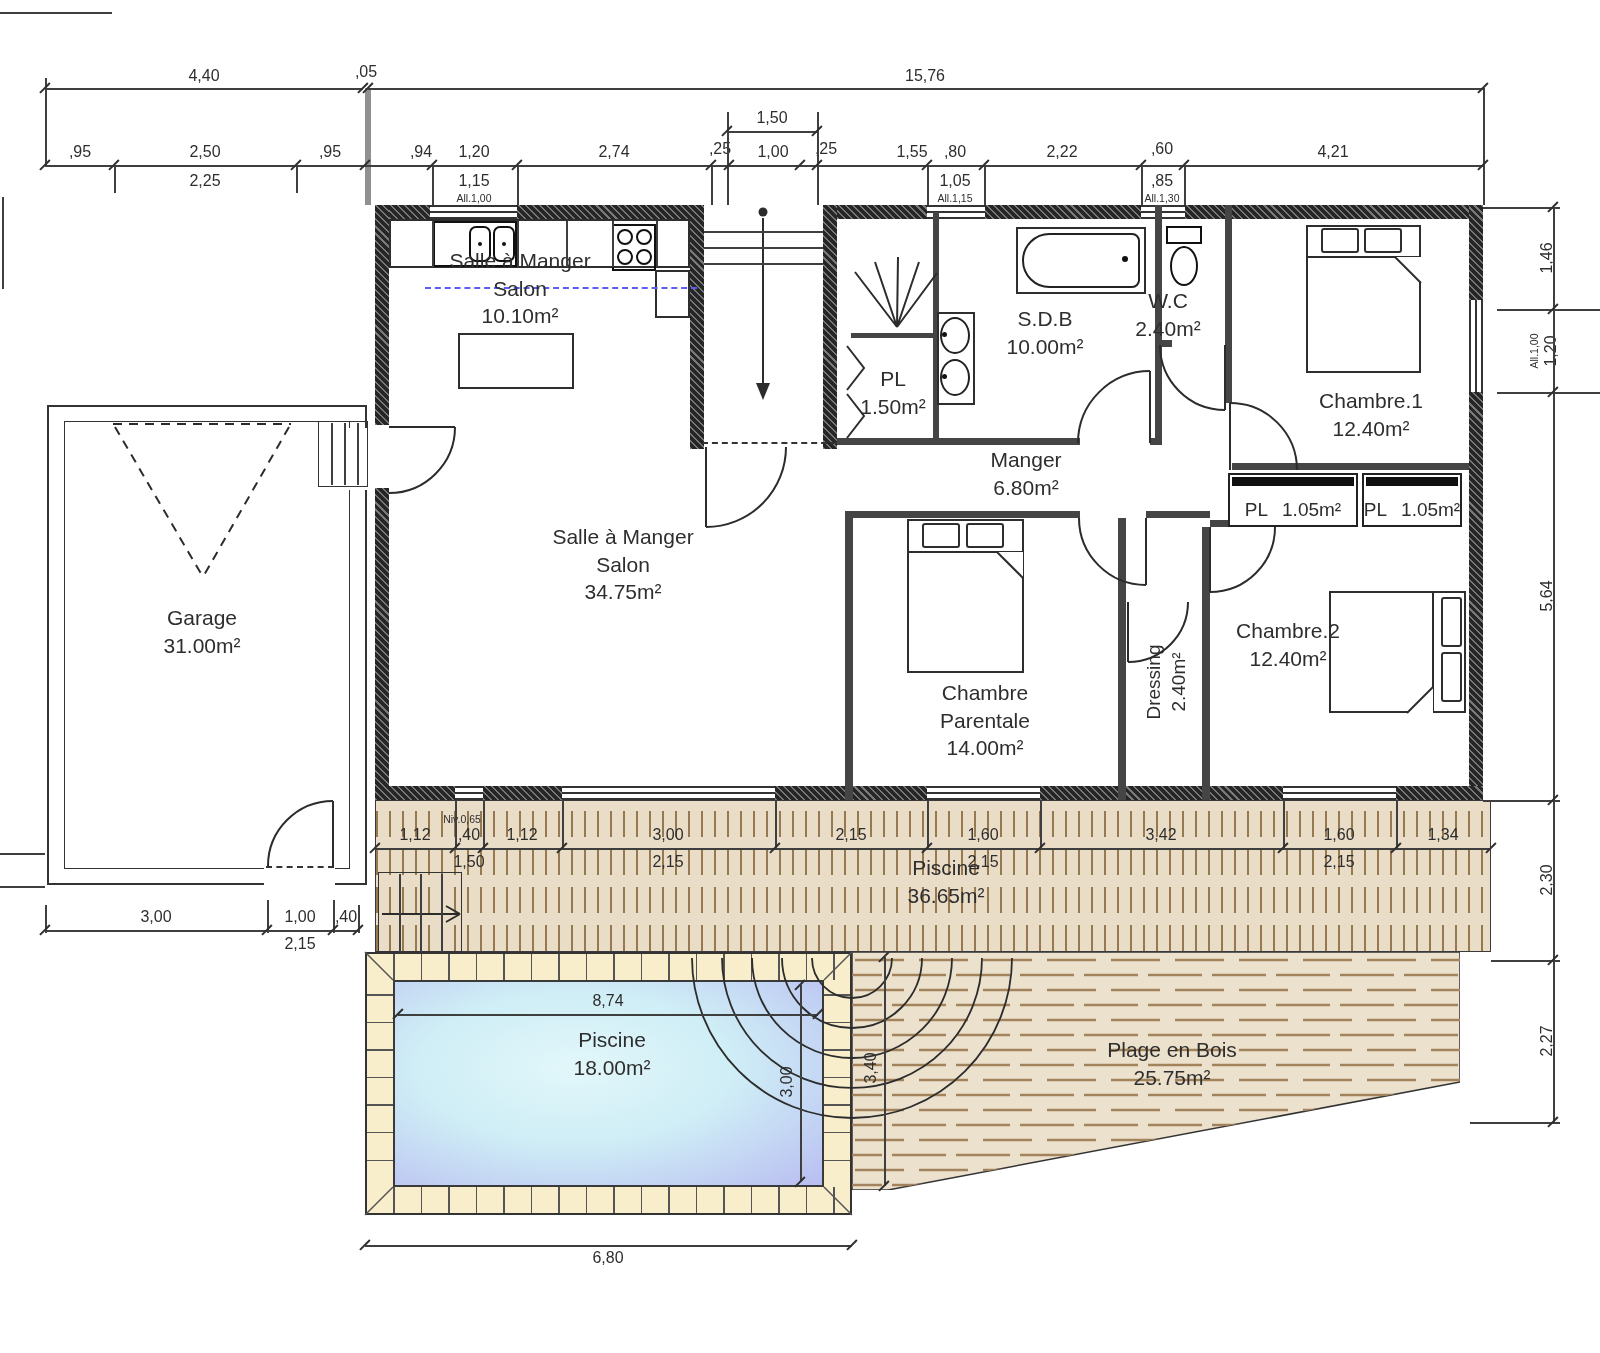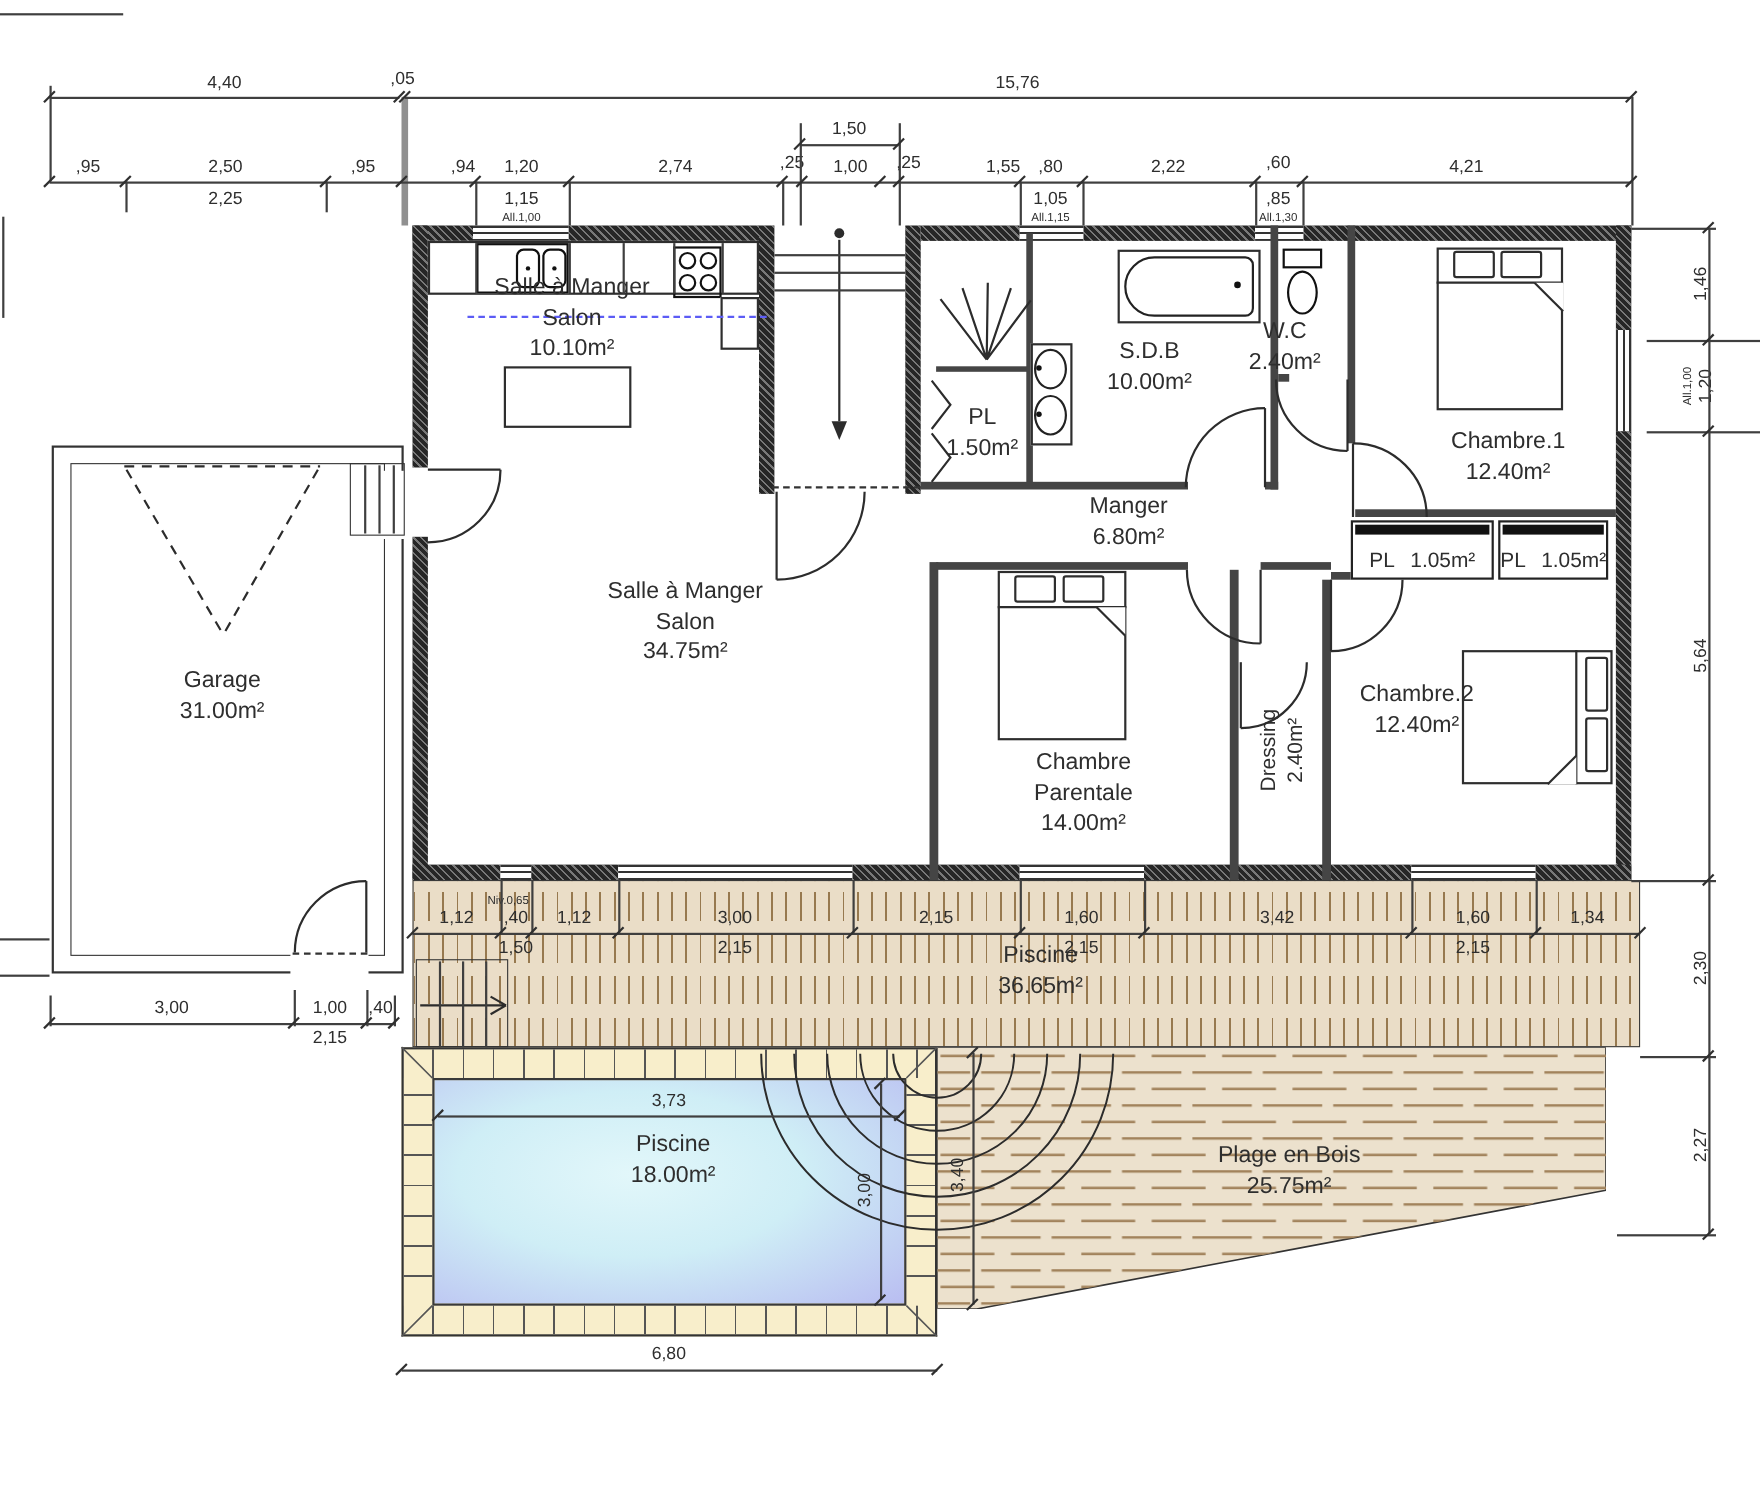--- a/index.html
+++ b/index.html
@@ -298,24 +298,24 @@
   <span class="dim" style="left:469px;top:862px">1,50</span>
   <span class="dim" style="left:668px;top:862px">2,15</span>
   <span class="dim" style="left:983px;top:862px">2,15</span>
   <span class="dim" style="left:1339px;top:862px">2,15</span>
 
   <span class="dim" style="left:156px;top:917px">3,00</span>
   <span class="dim" style="left:300px;top:917px">1,00</span>
   <span class="dim" style="left:300px;top:944px">2,15</span>
   <span class="dim" style="left:346px;top:917px">,40</span>
 
-  <span class="dim" style="left:608px;top:1001px">3,73</span>
+  <span class="dim" style="left:608px;top:1001px">8,74</span>
   <span class="dim rot" style="left:787px;top:1082px">3,00</span>
   <span class="dim rot" style="left:871px;top:1068px">3,40</span>
-  <span class="dim" style="left:608px;top:1231px">6,80</span>
+  <span class="dim" style="left:608px;top:1258px">6,80</span>
 
   <div class="abs" style="left:318px;top:421px;width:50px;height:66px;border:1.8px solid #333;box-sizing:border-box"></div>
   <div class="abs" style="left:378px;top:872px;width:84px;height:80px;border:1.8px solid #333;box-sizing:border-box"></div>
 
   <svg style="left:0;top:0" width="1600" height="1353" viewBox="0 0 1600 1353">
     <g fill="none" stroke="#2c2c2c" stroke-width="2">
 
       <path d="M706,447 L706,527"></path>
         <path d="M706,527 A80,80 0 0 0 786,447"></path>
 

